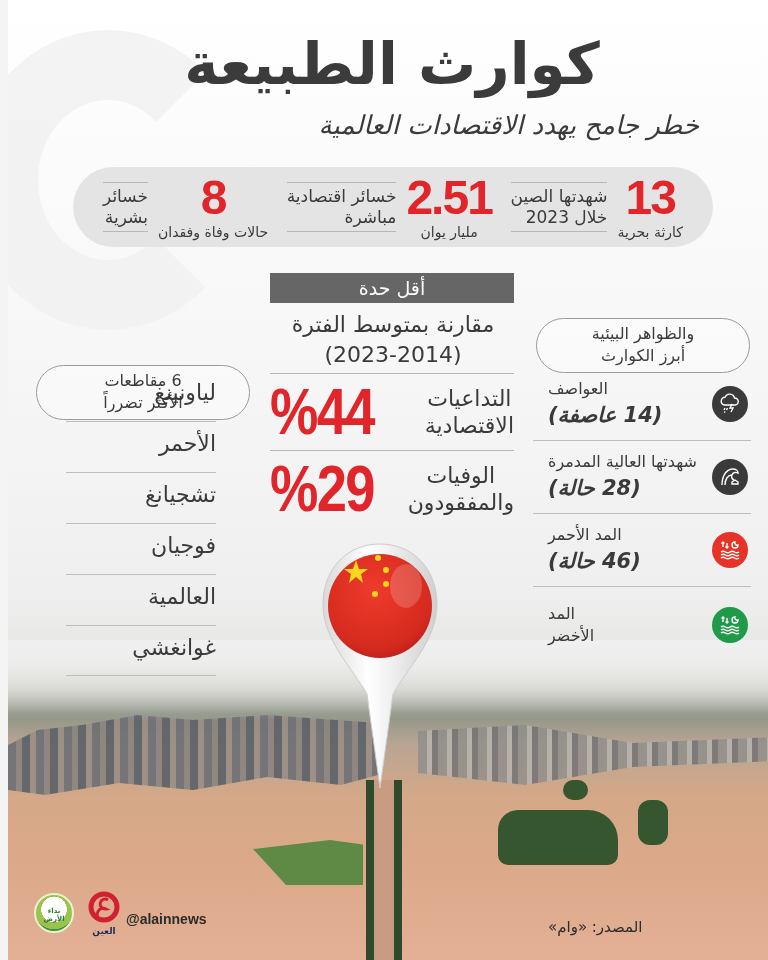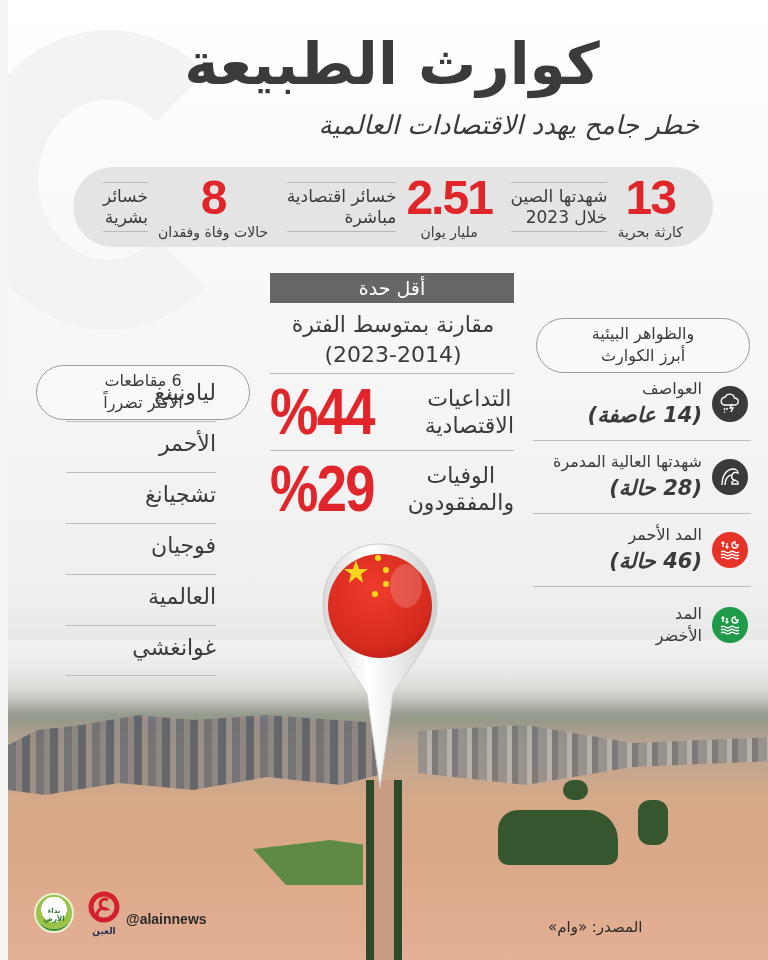--- a/index.html
+++ b/index.html
@@ -109,21 +109,21 @@
     padding: 4px 10px; background: rgba(255,255,255,0.4);
   }
   .hazard {
     position: absolute; left: 540px; width: 200px; height: 62px;
     display: flex; flex-direction: row; align-items: center; gap: 10px;
   }
   .hazard .icon {
     width: 36px; height: 36px; border-radius: 50%; flex: 0 0 36px;
     display:flex; align-items:center; justify-content:center;
   }
-  .hazard .txt { font-size: 16px; line-height: 1.4; color: #3a3a3a; text-align: right; flex: 1; }
+  .hazard .txt { font-size: 16px; line-height: 1.4; color: #3a3a3a; text-align: left; flex: 1; }
   .hazard .txt b { font-size: 21px; font-weight: bold; font-style: italic; }
   .rdiv { position: absolute; left: 525px; width: 218px; height: 1px; background: #bdbdbd; }
 
   
   .city {
     position: absolute; left: 58px; width: 150px; height: 50px; text-align: right;
     font-size: 22px; line-height: 50px; color: #3a3a3a;
   }
   .ldiv { position: absolute; left: 58px; width: 150px; height: 1px; background: #bdbdbd; }
 

